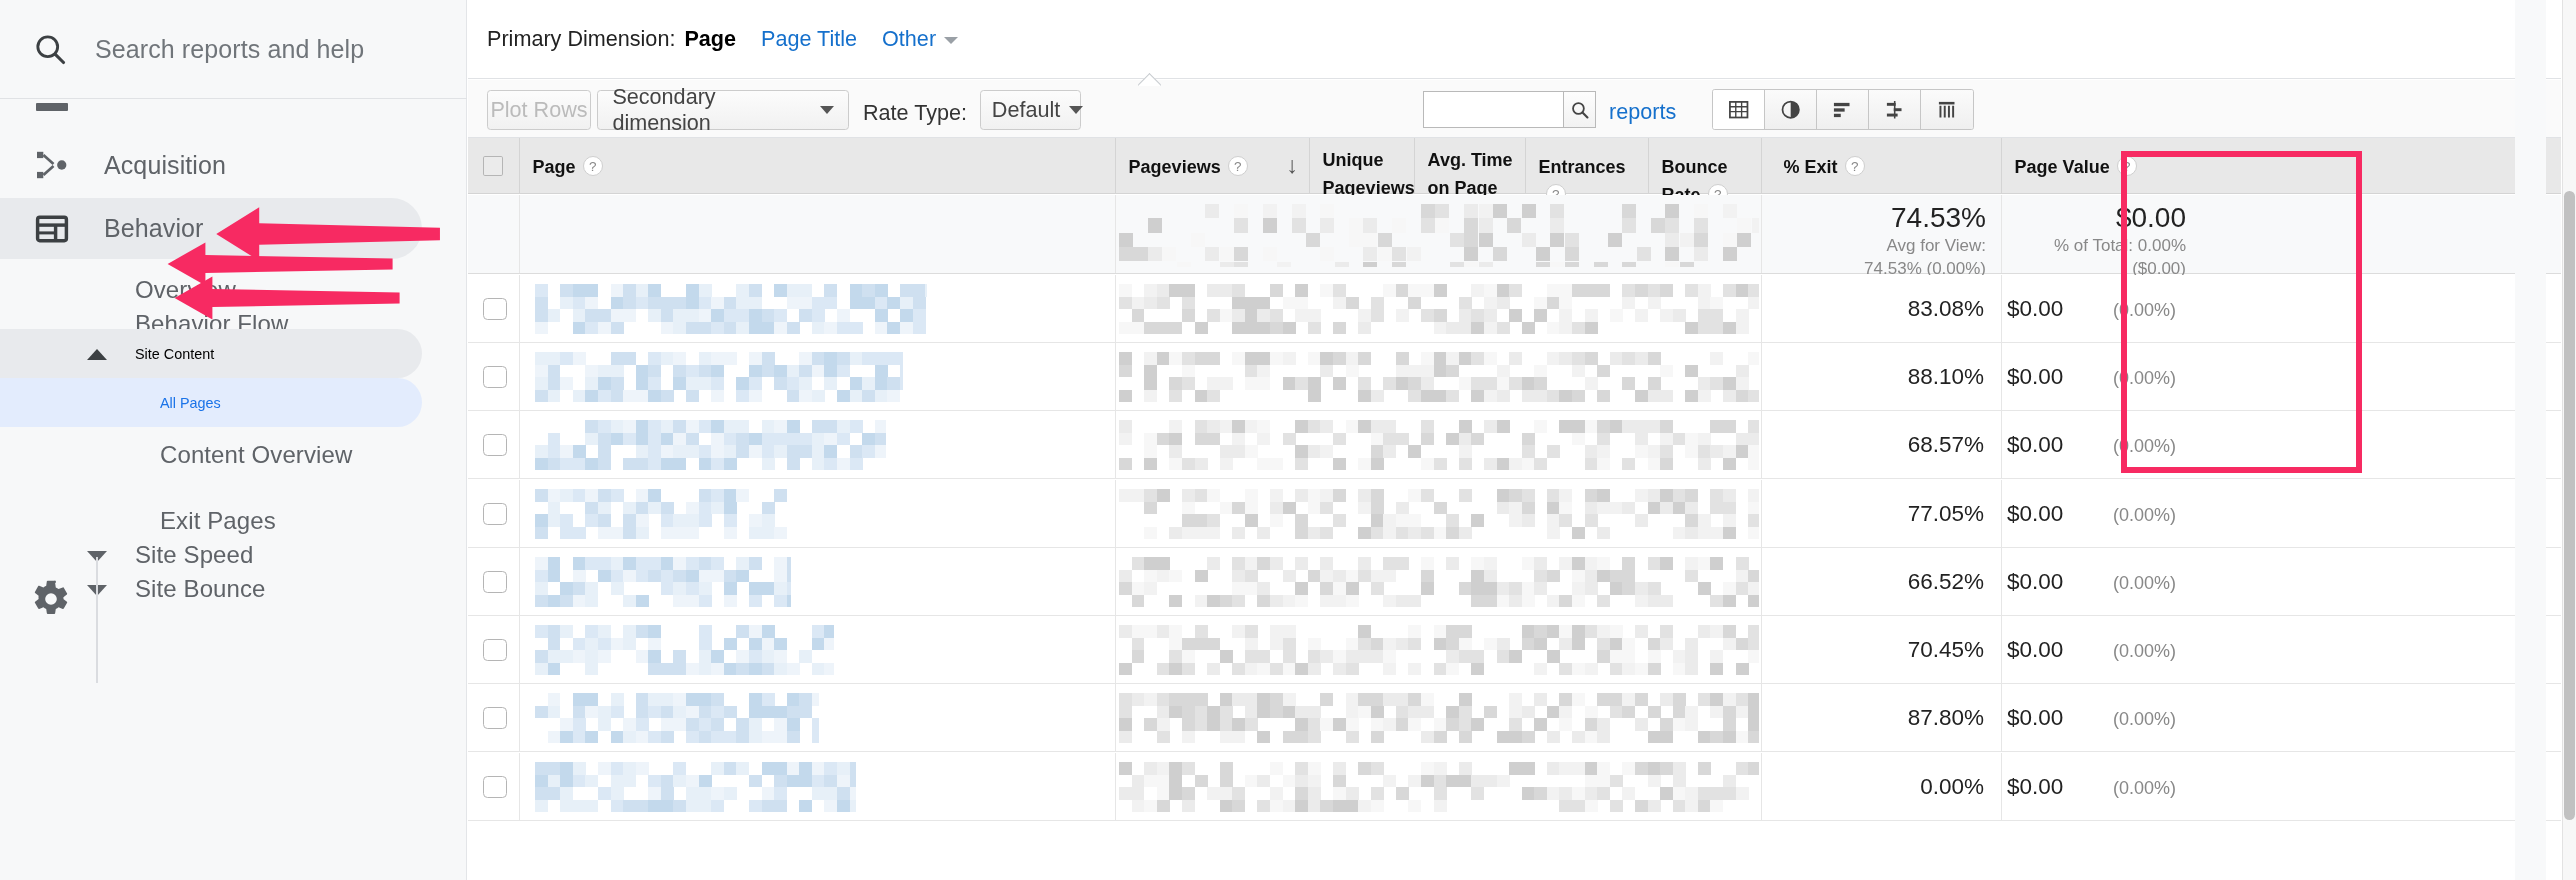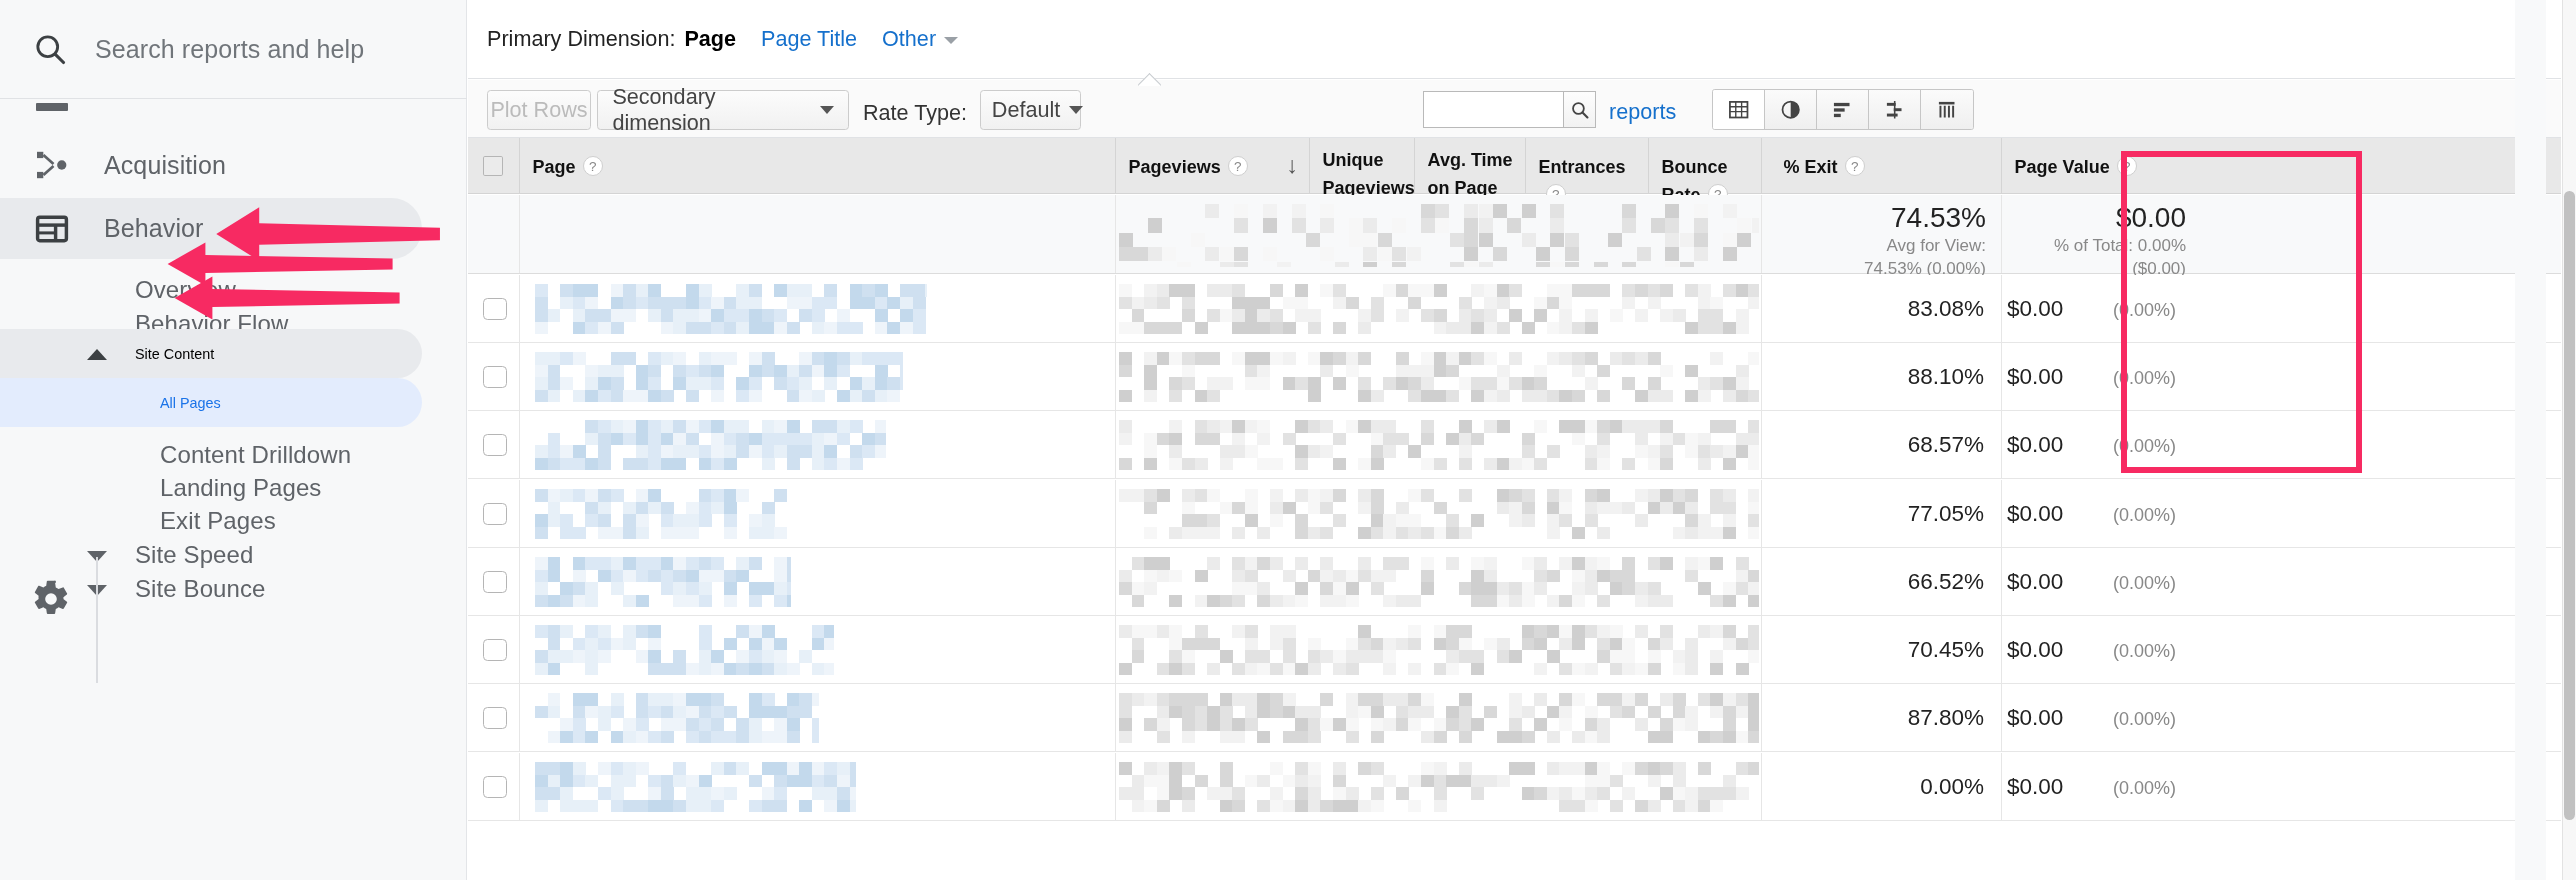--- a/index.html
+++ b/index.html
@@ -370,26 +370,23 @@
     <div class="nav-item hl-grey" style="top:329px;height:49px;">
       <span class="caret caret-up" style="left:87px;top:20px;"></span>
       <span class="sub-label" style="margin-left:135px;">Site Content</span>
     </div>
 
     <div class="nav-item hl-blue" style="top:378px;height:49px;">
       <span class="sub-label" style="margin-left:160px;color:#1a73e8;">All Pages</span>
     </div>
 
     <div class="sub-item" style="top:427px;">
-      <span class="sub-label" style="margin-left:160px;">Content Drilldown</span>
+      <span class="sub-label" style="margin-left:160px;">Content Overview</span>
     </div>
 
-    <div class="sub-item" style="top:460px;">
-      <span class="sub-label" style="margin-left:160px;">Landing Pages</span>
-    </div>
 
     <div class="sub-item" style="top:493px;">
       <span class="sub-label" style="margin-left:160px;">Exit Pages</span>
     </div>
 
     <div class="sub-item" style="top:527px;">
       <span class="caret caret-down" style="left:87px;top:24px;"></span>
       <span class="sub-label" style="margin-left:135px;">Site Speed</span>
     </div>
 

